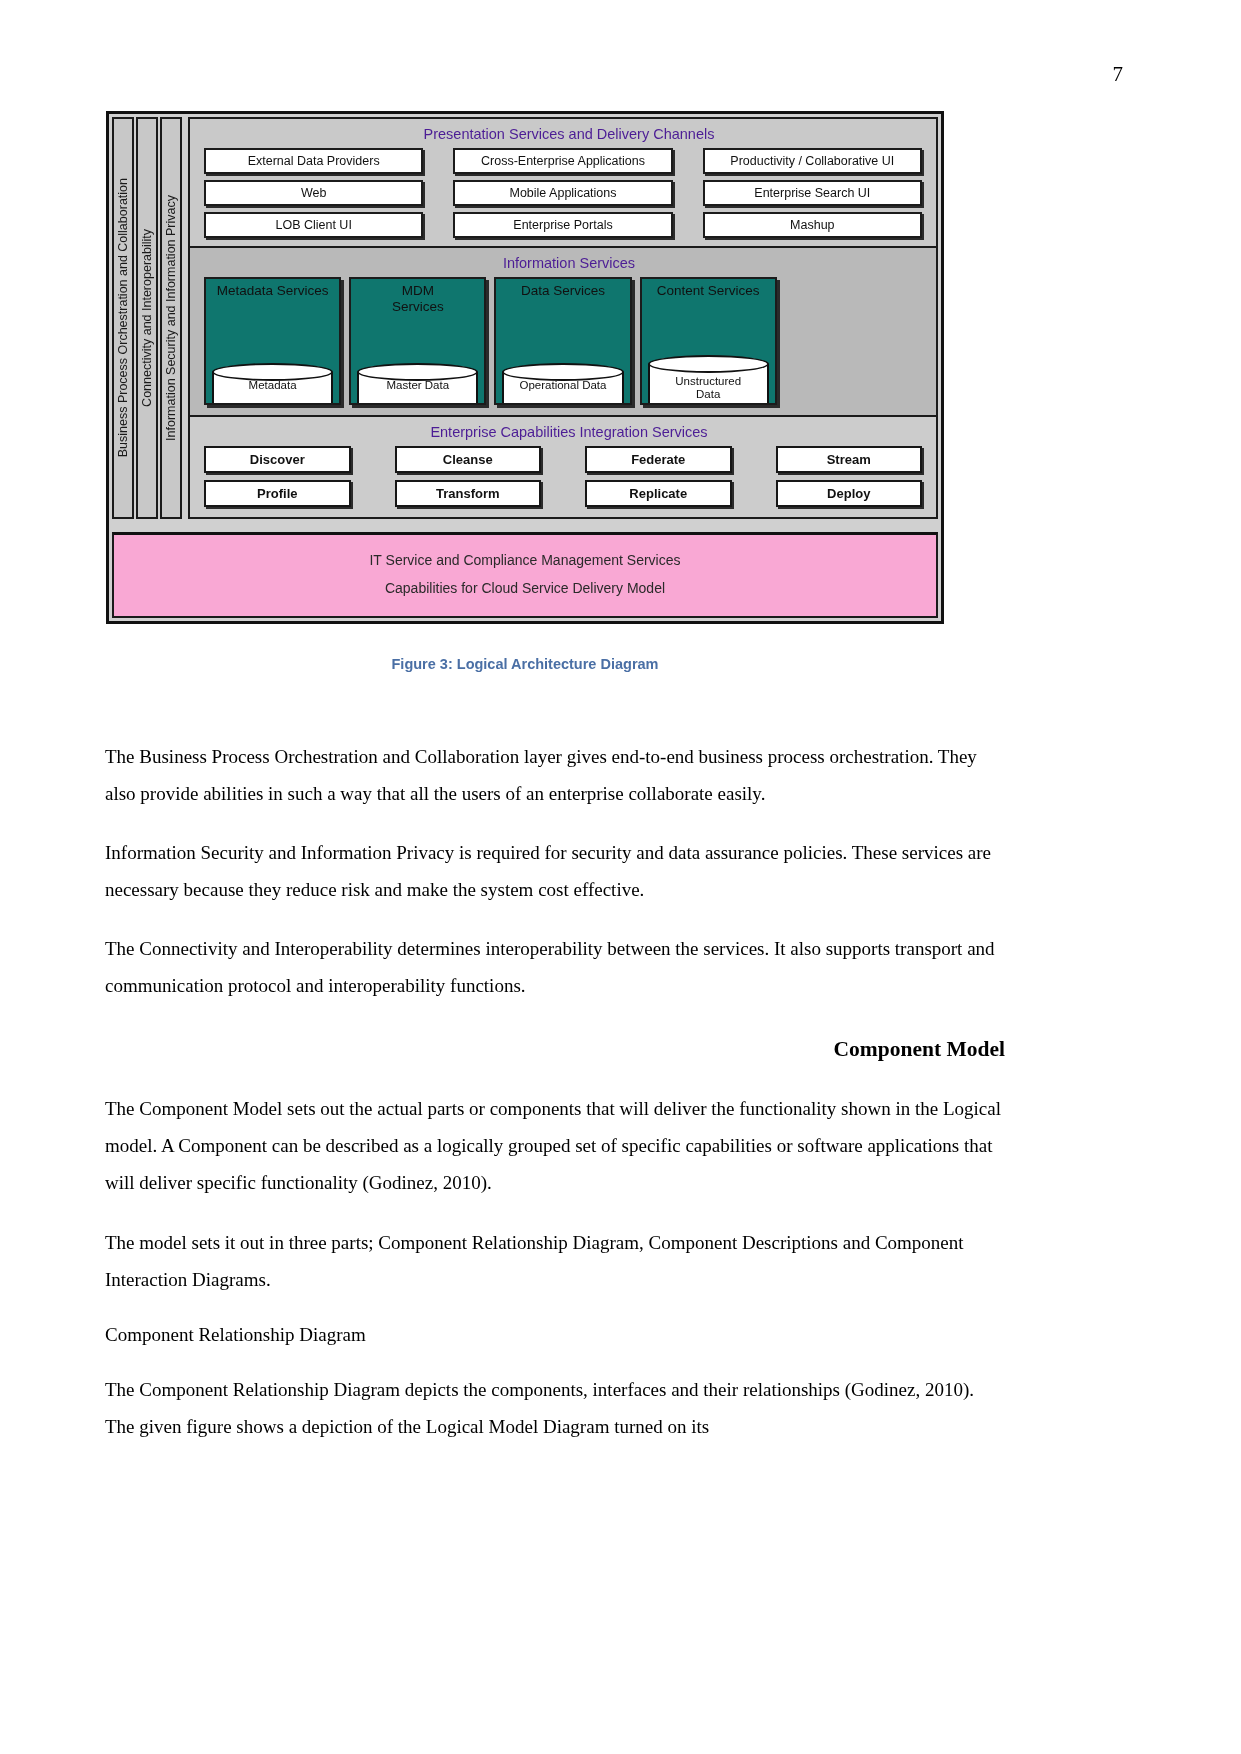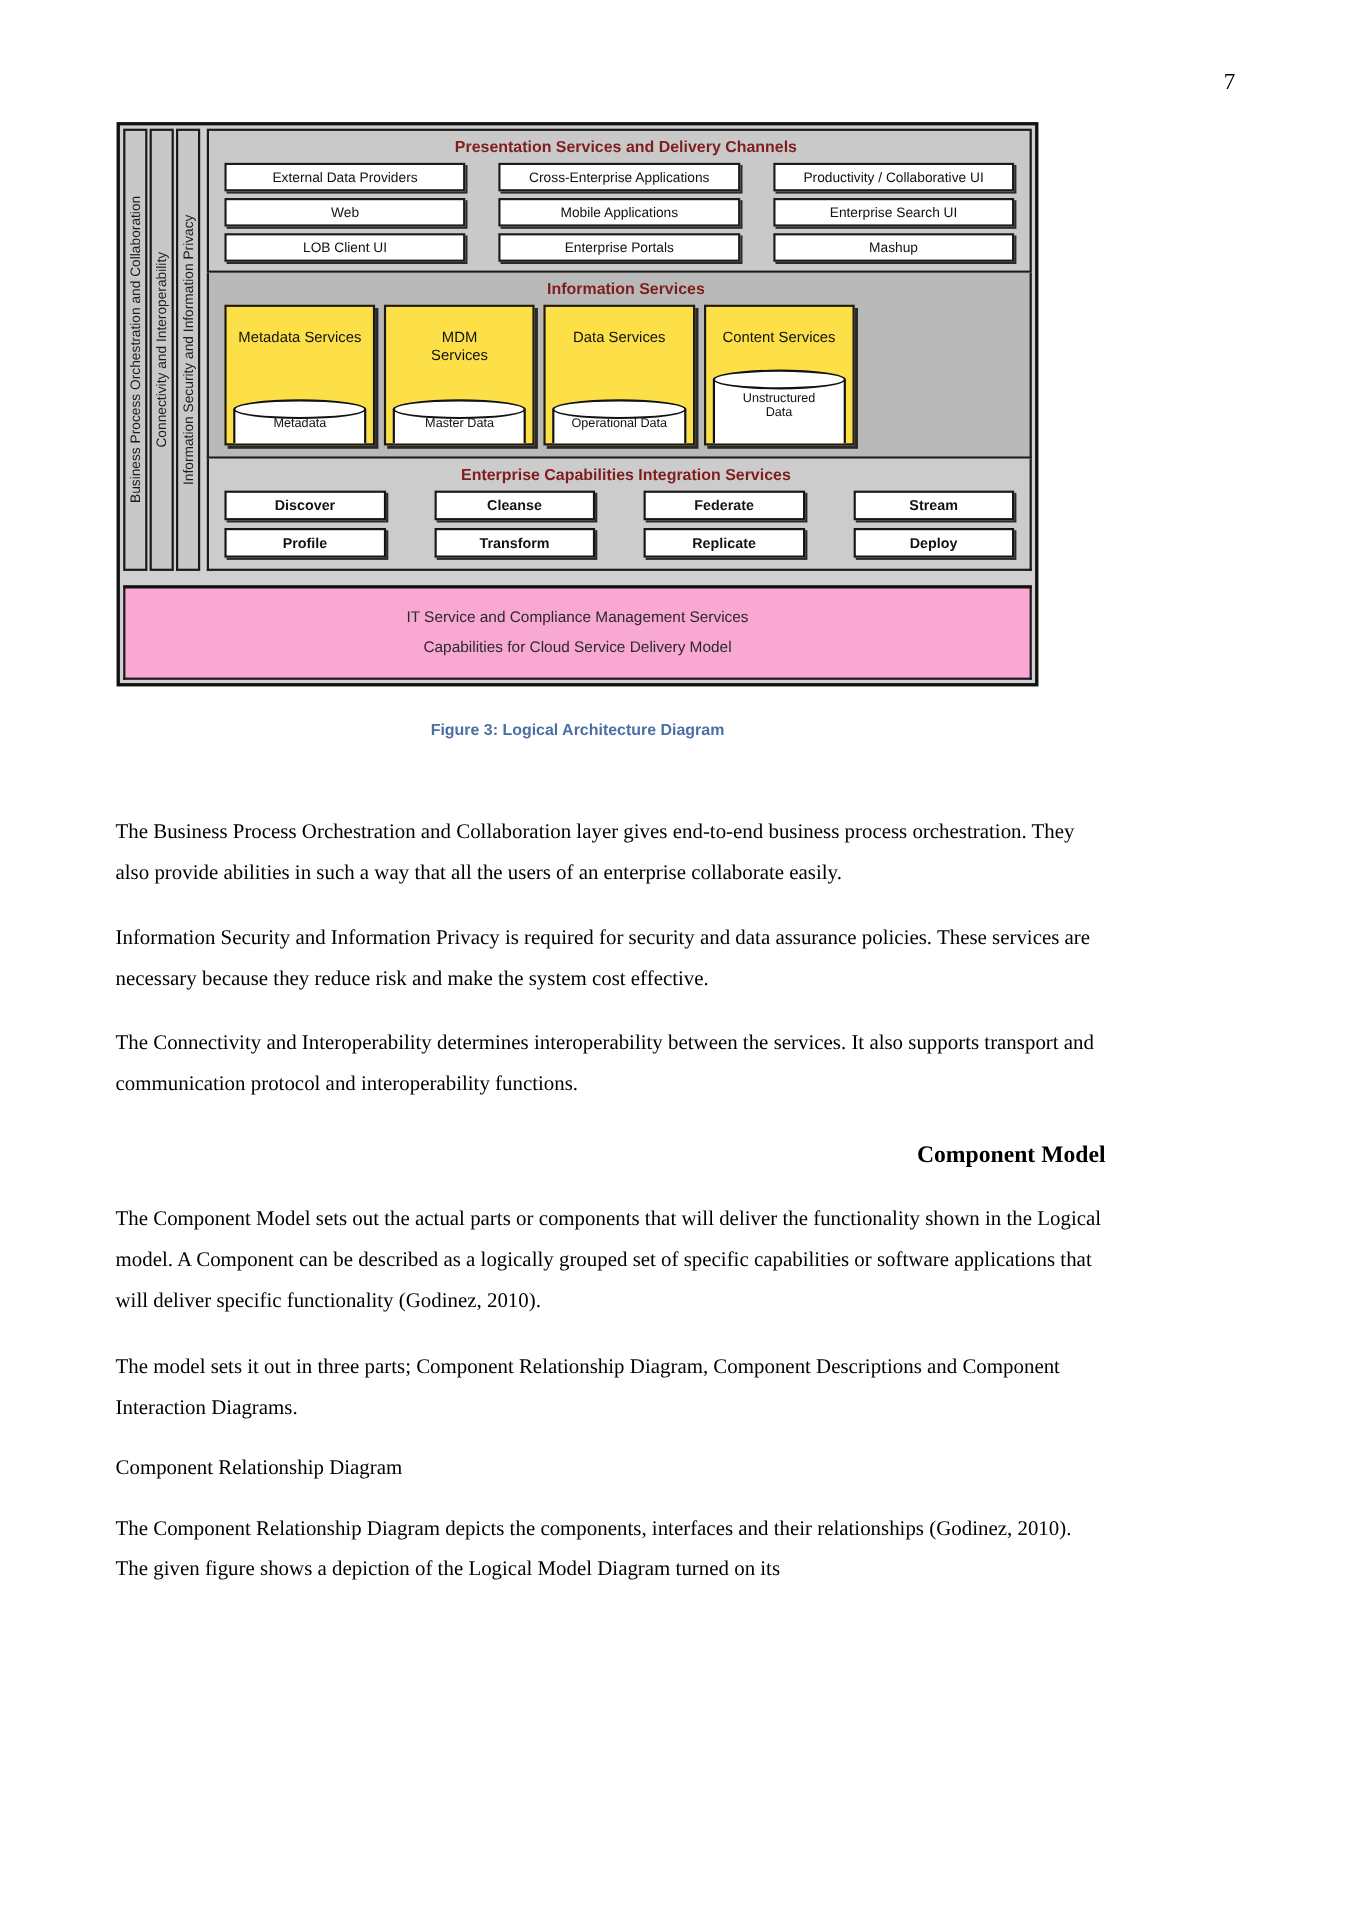--- a/index.html
+++ b/index.html
@@ -81,23 +81,23 @@
   }
 
   
   .band {
     border: 2px solid #1a1a1a;
     box-sizing: border-box;
   }
   .band-title {
     text-align: center;
     font-family: "Liberation Sans", sans-serif;
-    font-weight: bold;
+    font-weight: normal;
     font-size: 14.5px;
-    color: #7f1d1d;
+    color: #4c1d95;
     padding: 7px 0 6px 12px;
   }
 
   
   .presentation {
     background: #c9c9c9;
     padding-bottom: 8px;
   }
   .pres-grid {
     display: grid;
@@ -123,45 +123,45 @@
     border-top: none;
     padding-bottom: 10px;
   }
   .svc-grid {
     display: grid;
     grid-template-columns: repeat(5, 1fr);
     gap: 0 8px;
     padding: 0 14px;
   }
   .svc-card {
-    background: #fde047;
+    background: #0f766e;
     border: 2.5px solid #1b1b1b;
     box-shadow: 3px 3px 0 #2a2a2a;
     height: 128px;
     position: relative;
     box-sizing: border-box;
-    padding-top: 20px;
+    padding-top: 4px;
   }
   .svc-card .svc-name {
     text-align: center;
     font-family: "Liberation Sans", sans-serif;
     font-size: 13.5px;
     color: #111;
     line-height: 1.18;
     padding: 0 2px;
   }
   
   .cyl {
     position: absolute;
     left: 6px;
     right: 6px;
     bottom: 0px;
     height: 40px;
   }
-  .cyl.tall { height: 67px; }
+  .cyl.tall { height: 48px; }
   .cyl-body {
     position: absolute;
     left: 0; right: 0;
     top: 9px;
     bottom: 0;
     background: #fff;
     border-left: 2px solid #111;
     border-right: 2px solid #111;
     box-sizing: border-box;
   }

